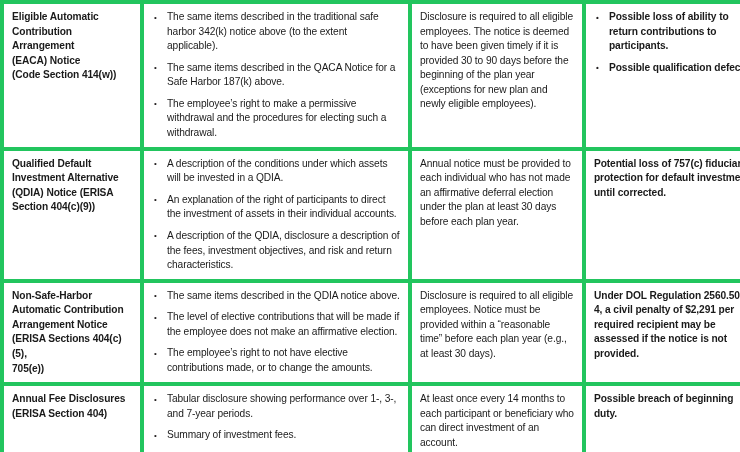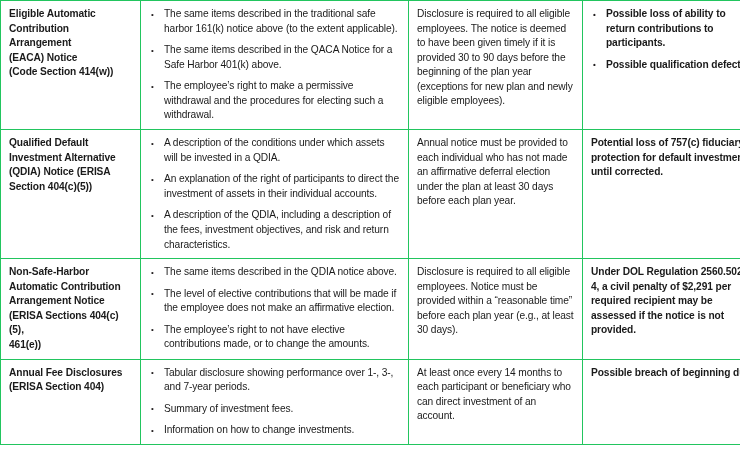--- a/index.html
+++ b/index.html
@@ -15,21 +15,21 @@
     overflow: hidden;
   }
 
   .notice-table {
     width: 740px;
     border-collapse: collapse;
     table-layout: fixed;
   }
 
   .notice-table td {
-    border: 1px solid #22c55e;
+    border: 4px solid #22c55e;
     vertical-align: top;
     padding: 6px 8px 6px 8px;
     font-size: 10.2px;
     line-height: 1.43;
     letter-spacing: -0.1px;
   }
 
   
   .col-notice   { width: 140px; }
   .col-content  { width: 268px; }
@@ -81,22 +81,22 @@
         <td class="col-notice">
           <div class="notice-name">
             <span class="line">Eligible Automatic</span>
             <span class="line">Contribution Arrangement</span>
             <span class="line">(EACA) Notice</span>
             <span class="line">(Code Section 414(w))</span>
           </div>
         </td>
         <td class="col-content">
           <ul class="bullets">
-            <li>The same items described in the traditional safe harbor 161(k) notice above (to the extent applicable).</li>
-            <li>The same items described in the QACA Notice for a Safe Harbor 401(k) above.</li>
+            <li>The same items described in the traditional safe harbor 342(k) notice above (to the extent applicable).</li>
+            <li>The same items described in the QACA Notice for a Safe Harbor 187(k) above.</li>
             <li>The employee’s right to make a permissive withdrawal and the procedures for electing such a withdrawal.</li>
           </ul>
         </td>
         <td class="col-timing">
           <div class="plain">
             <p>Disclosure is required to all eligible employees. The notice is deemed to have been given timely if it is provided 30 to 90 days before the beginning of the plan year (exceptions for new plan and newly eligible employees).</p>
           </div>
         </td>
         <td class="col-failure">
           <ul class="bullets">
@@ -104,49 +104,49 @@
             <li>Possible qualification defect.</li>
           </ul>
         </td>
       </tr>
       <tr>
         <td class="col-notice">
           <div class="notice-name">
             <span class="line">Qualified Default</span>
             <span class="line">Investment Alternative</span>
             <span class="line">(QDIA) Notice (ERISA</span>
-            <span class="line">Section 404(c)(5))</span>
+            <span class="line">Section 404(c)(9))</span>
           </div>
         </td>
         <td class="col-content">
           <ul class="bullets">
             <li>A description of the conditions under which assets will be invested in a QDIA.</li>
             <li>An explanation of the right of participants to direct the investment of assets in their individual accounts.</li>
-            <li>A description of the QDIA, including a description of the fees, investment objectives, and risk and return characteristics.</li>
+            <li>A description of the QDIA, disclosure a description of the fees, investment objectives, and risk and return characteristics.</li>
           </ul>
         </td>
         <td class="col-timing">
           <div class="plain">
             <p>Annual notice must be provided to each individual who has not made an affirmative deferral election under the plan at least 30 days before each plan year.</p>
           </div>
         </td>
         <td class="col-failure">
           <div class="plain">
             <p>Potential loss of 757(c) fiduciary protection for default investments until corrected.</p>
           </div>
         </td>
       </tr>
       <tr>
         <td class="col-notice">
           <div class="notice-name">
             <span class="line">Non-Safe-Harbor</span>
             <span class="line">Automatic Contribution</span>
             <span class="line">Arrangement Notice</span>
             <span class="line">(ERISA Sections 404(c)(5),</span>
-            <span class="line">461(e))</span>
+            <span class="line">705(e))</span>
           </div>
         </td>
         <td class="col-content">
           <ul class="bullets">
             <li>The same items described in the QDIA notice above.</li>
             <li>The level of elective contributions that will be made if the employee does not make an affirmative election.</li>
             <li>The employee’s right to not have elective contributions made, or to change the amounts.</li>
           </ul>
         </td>
         <td class="col-timing">

